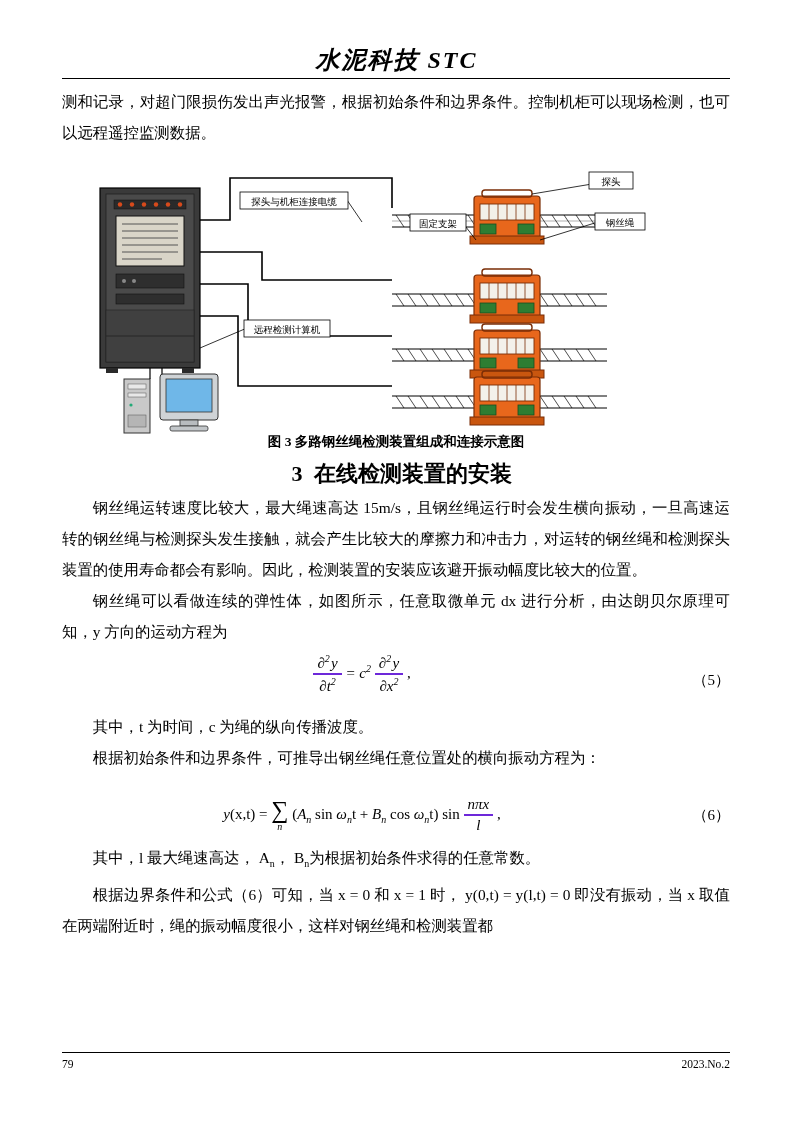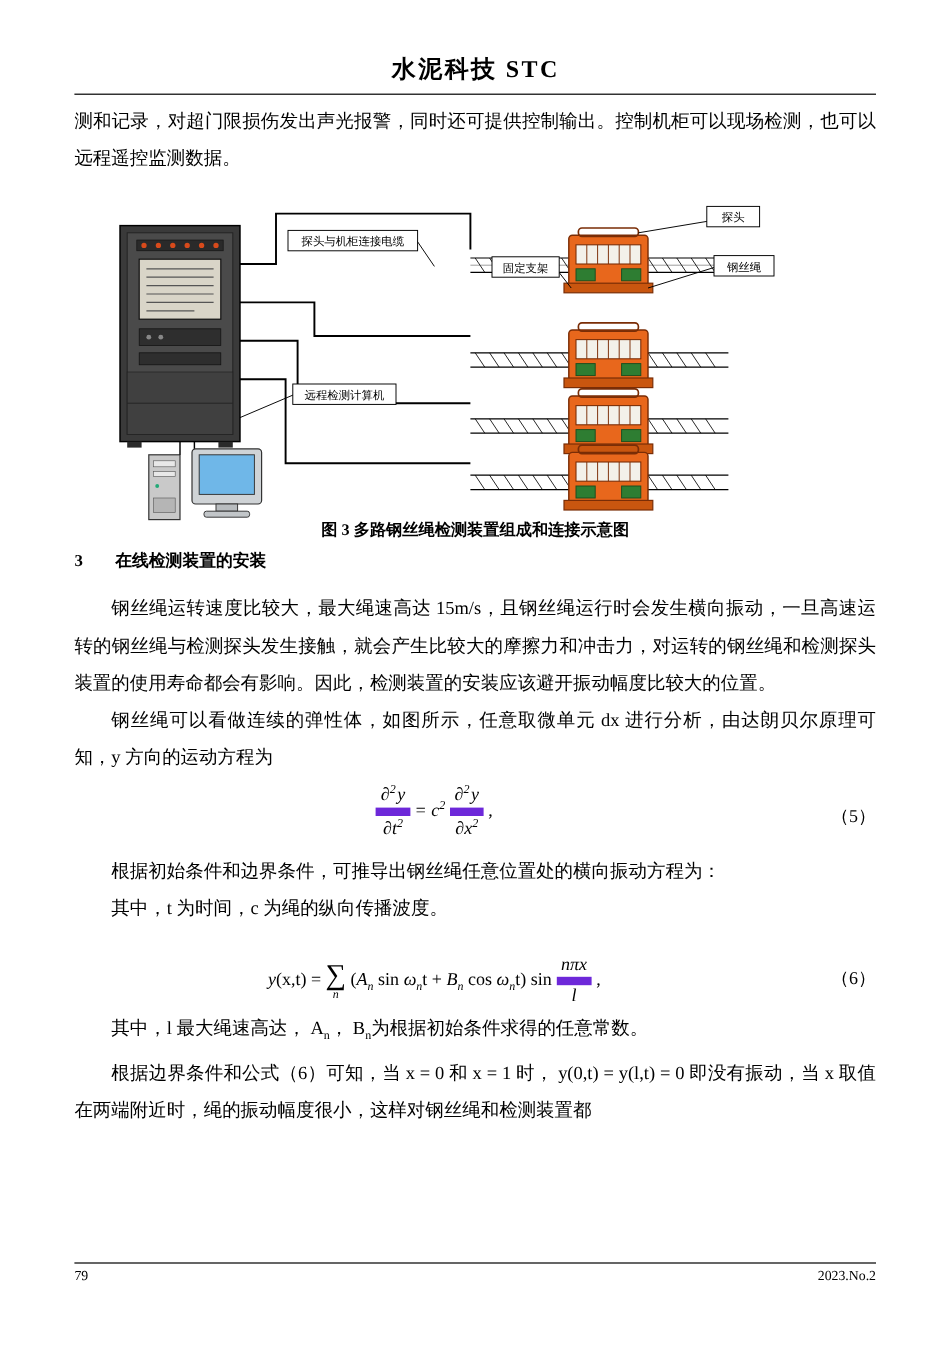--- a/index.html
+++ b/index.html
@@ -26,22 +26,23 @@
   .header {
     position: absolute;
     left: 0;
     top: 44px;
     width: 793px;
     text-align: center;
   }
   .header-title {
     font-family: "Liberation Serif", "DejaVu Serif", serif;
     font-weight: bold;
-    font-size: 20px;
+    font-size: 24px;
     letter-spacing: 2px;
+    font-style: italic;
   }
   .header-rule {
     position: absolute;
     left: 62px;
     top: 78px;
     width: 668px;
     border-top: 1.6px solid #000;
   }
 
   
@@ -79,22 +80,23 @@
     font-size: 13.5px;
     font-weight: bold;
   }
 
   
   .section-heading {
     position: absolute;
     left: 62px;
     top: 459px;
     width: 668px;
-    font-size: 14px;
+    font-size: 22px;
     font-weight: bold;
+    text-align: center;
   }
   .section-heading .num {
     display: inline-block;
     width: 34px;
   }
 
   
   .flow {
     position: absolute;
     left: 62px;
@@ -127,21 +129,21 @@
   .frac {
     display: inline-block;
     vertical-align: middle;
     text-align: center;
     font-style: italic;
     font-size: 15px;
     line-height: 1.15;
   }
   .frac .num {
     display: block;
-    border-bottom: 7px solid #6d28d9;
+    border-bottom: 2px solid #6d28d9;
     padding: 0 4px 1px 4px;
   }
   .frac .den {
     display: block;
     padding: 1px 4px 0 4px;
   }
   .ital { font-style: italic; }
   sup.s { font-size: 10px; vertical-align: super; }
   sub.s { font-size: 10px; vertical-align: sub; }
   .sigma {
@@ -182,21 +184,21 @@
 <body>
 
 <div class="page">
 
   <div class="header">
     <span class="header-title">水泥科技  STC</span>
   </div>
   <div class="header-rule"></div>
 
   <div class="content">
-    <p class="body">测和记录，对超门限损伤发出声光报警，同时还可提供控制输出。控制机柜可以现场检测，也可以远程遥控监测数据。</p>
+    <p class="body">测和记录，对超门限损伤发出声光报警，根据初始条件和边界条件。控制机柜可以现场检测，也可以远程遥控监测数据。</p>
   </div>
 
   <div class="figure-wrap">
     <svg width="668" height="290" viewBox="0 0 668 290" xmlns="http://www.w3.org/2000/svg">
 
       <g>
 
         <g>
           <line x1="330" y1="55" x2="545" y2="55" stroke="#000" stroke-width="1"></line>
           <line x1="330" y1="67" x2="545" y2="67" stroke="#000" stroke-width="1"></line>
@@ -453,22 +455,22 @@
         <span class="ital" style="font-size:15px;"> = c<sup class="s">2</sup> </span>
         <span class="frac">
           <span class="num">∂<sup class="s">2</sup> <span class="ital">y</span></span>
           <span class="den">∂x<sup class="s">2</sup></span>
         </span>
         <span style="font-size:15px;"> ,</span>
       </div>
       <div class="eq-num">（5）</div>
     </div>
 
+    <p class="body indent">其中，t 为时间，c 为绳的纵向传播波度。</p>
     <p class="body indent">根据初始条件和边界条件，可推导出钢丝绳任意位置处的横向振动方程为：</p>
-    <p class="body indent">其中，t 为时间，c 为绳的纵向传播波度。</p>
 
     <div class="equation-row eq2">
       <div class="eq-body">
         <span class="ital">y</span>(x,t) =
         <span class="sigma">
           <span class="big">∑</span><span class="low">n</span>
         </span>
         (<span class="ital">A</span><sub class="s ital">n</sub> sin <span class="ital">ω</span><sub class="s ital">n</sub>t +
         <span class="ital">B</span><sub class="s ital">n</sub> cos <span class="ital">ω</span><sub class="s ital">n</sub>t) sin
         <span class="frac">

